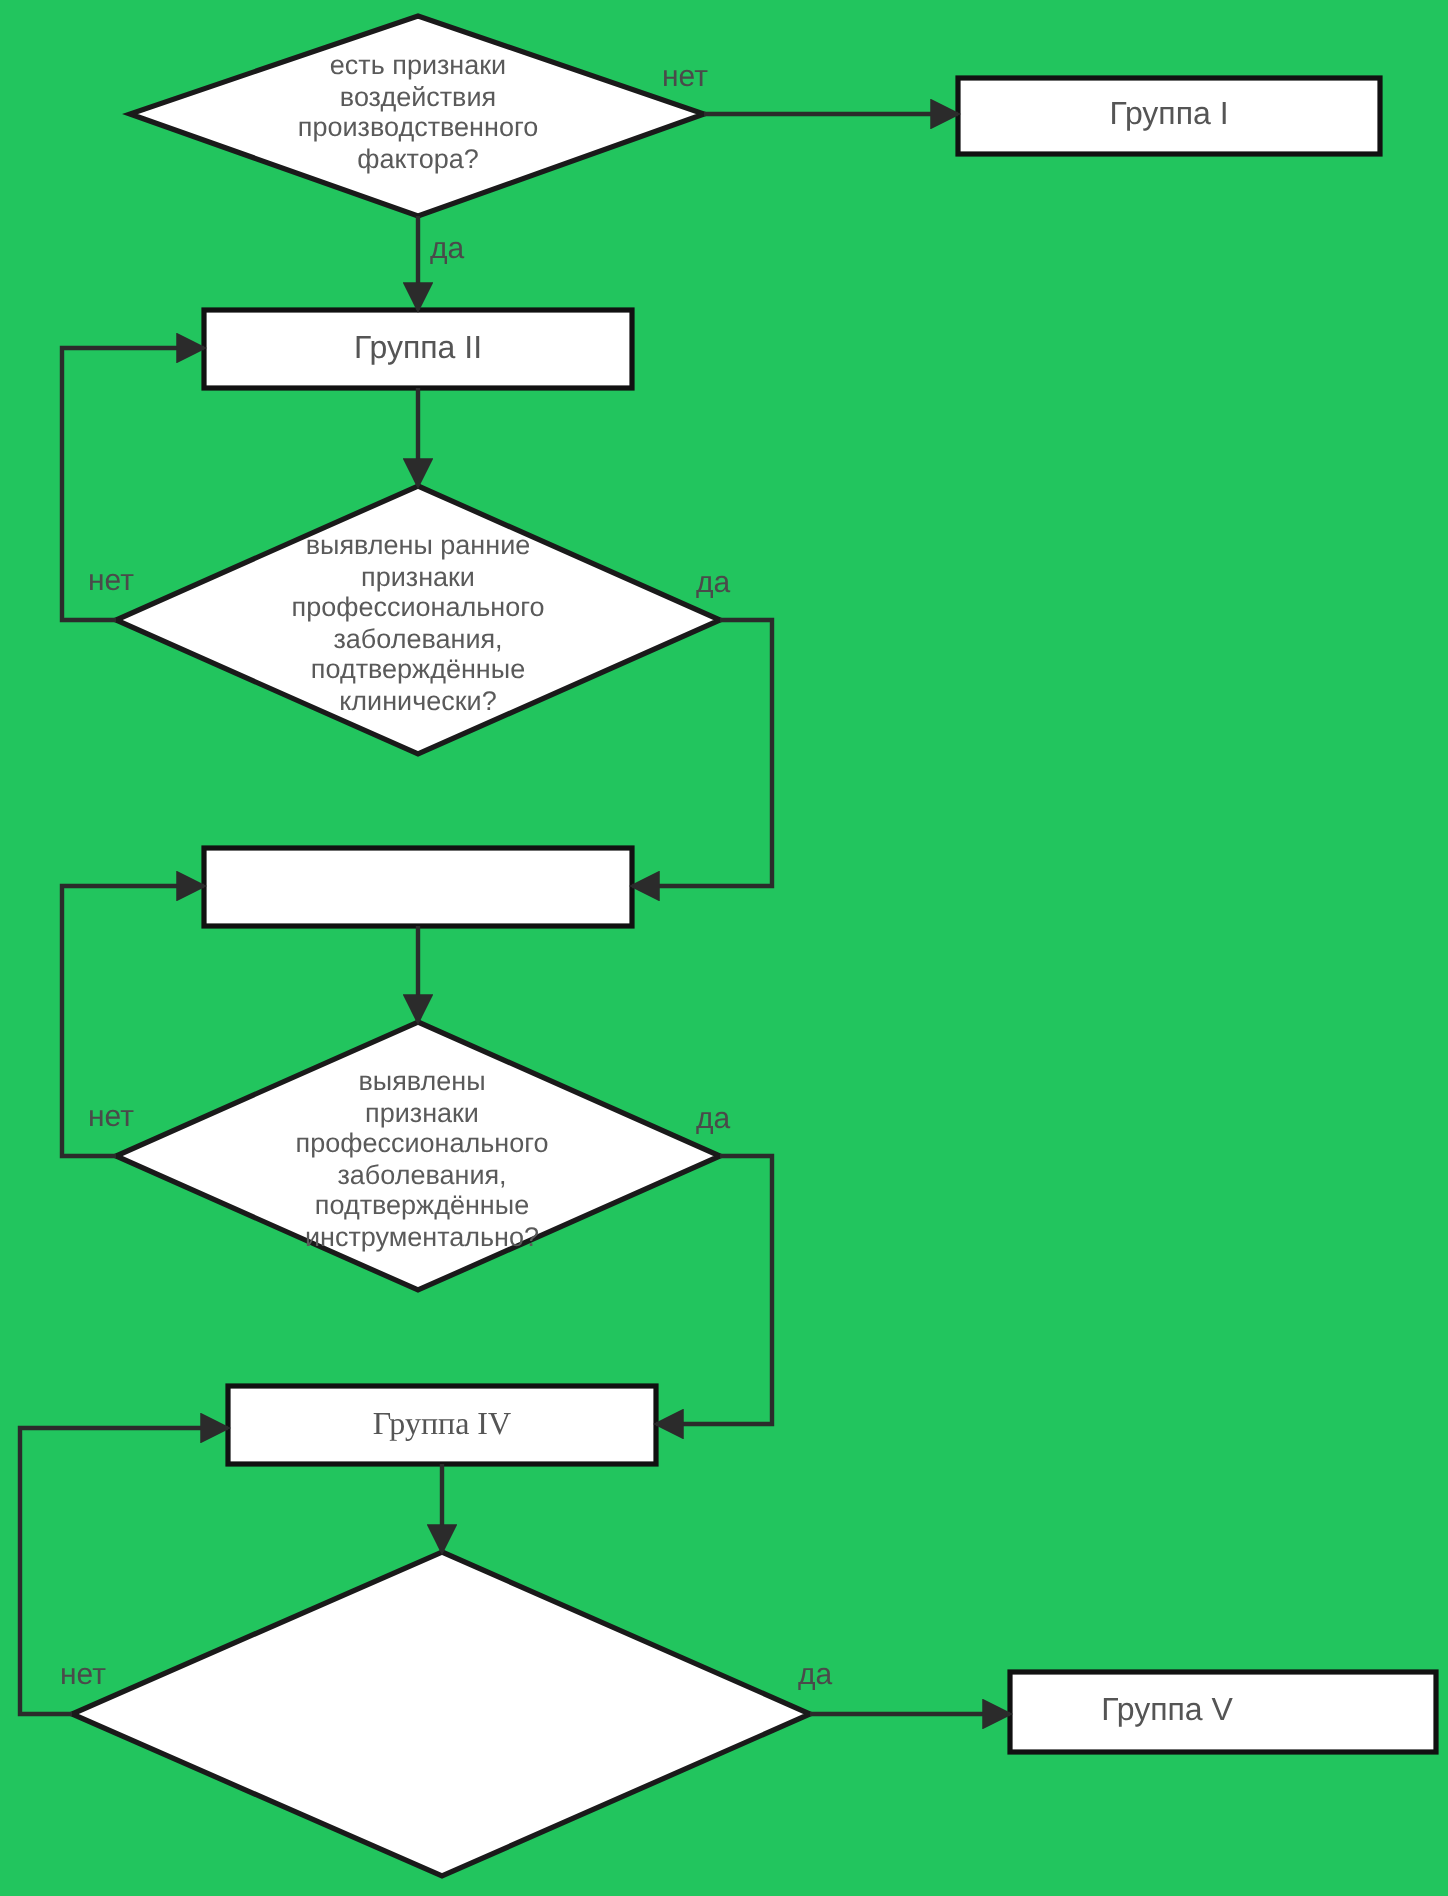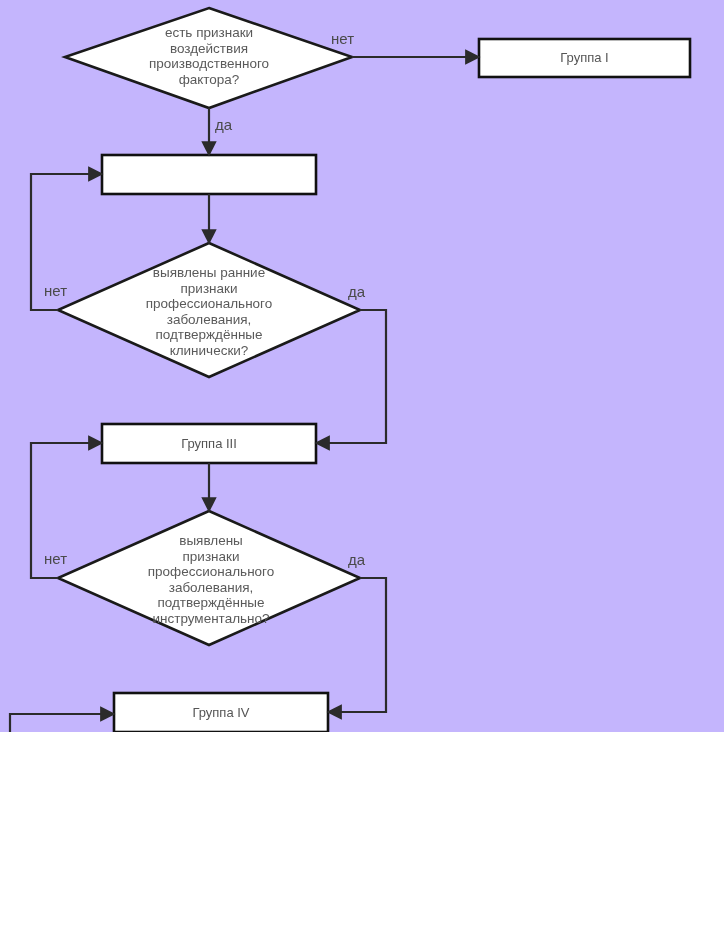--- a/index.html
+++ b/index.html
@@ -6,22 +6,22 @@
     margin: 0;
     padding: 0;
     background: #ffffff;
   }
   body {
     font-family: "Liberation Sans", "DejaVu Sans", sans-serif;
   }
   #canvas {
     position: relative;
     width: 724px;
-    height: 732px;
-    background: #c4b5fd;
+    height: 948px;
+    background: #22c55e;
     overflow: hidden;
   }
   #flow-svg {
     position: absolute;
     left: 0;
     top: 0;
     width: 724px;
     height: 948px;
   }
   .shape-stroke {
@@ -47,21 +47,21 @@
     color: #5a5a5a;
     font-size: 13.5px;
     line-height: 15.5px;
     text-align: center;
     white-space: pre-line;
     pointer-events: none;
     font-family: "Liberation Sans", "DejaVu Sans", sans-serif;
   }
   .box-label {
     color: #555555;
-    font-size: 13px;
+    font-size: 16px;
   }
   .edge-label {
     position: absolute;
     color: #4a4a4a;
     font-size: 15px;
     line-height: 14px;
     white-space: nowrap;
     font-family: "Liberation Sans", "DejaVu Sans", sans-serif;
   }
 </style>
@@ -131,38 +131,38 @@
     <path class="conn" d="M 405,857 L 505,857" marker-end="url(#arrow)"></path>
   </svg>
 
   <div class="node-label" style="left:99px; top:25px; width:220px;">есть признаки
 воздействия
 производственного
 фактора?</div>
 
   <div class="node-label box-label" style="left:479px; top:50px; width:211px;">Группа I</div>
 
+  <div class="node-label box-label" style="left:102px; top:167px; width:214px;">Группа II</div>
 
   <div class="node-label" style="left:94px; top:265px; width:230px;">выявлены ранние
 признаки
 профессионального
 заболевания,
 подтверждённые
 клинически?</div>
 
-  <div class="node-label box-label" style="left:102px; top:436px; width:214px;">Группа III</div>
 
   <div class="node-label" style="left:96px; top:533px; width:230px;">выявлены
 признаки
 профессионального
 заболевания,
 подтверждённые
 инструментально?</div>
 
-  <div class="node-label box-label" style="left:114px; top:705px; width:214px;">Группа IV</div>
+  <div class="node-label box-label" style="left:114px; top:705px; width:214px;font-family:Liberation Serif, serif;">Группа IV</div>
 
 
   <div class="node-label box-label" style="left:477px; top:848px; width:213px;">Группа V</div>
 
   <div class="edge-label" style="left:331px; top:32px;">нет</div>
 
   <div class="edge-label" style="left:215px; top:118px;">да</div>
 
   <div class="edge-label" style="left:44px; top:284px;">нет</div>
 

